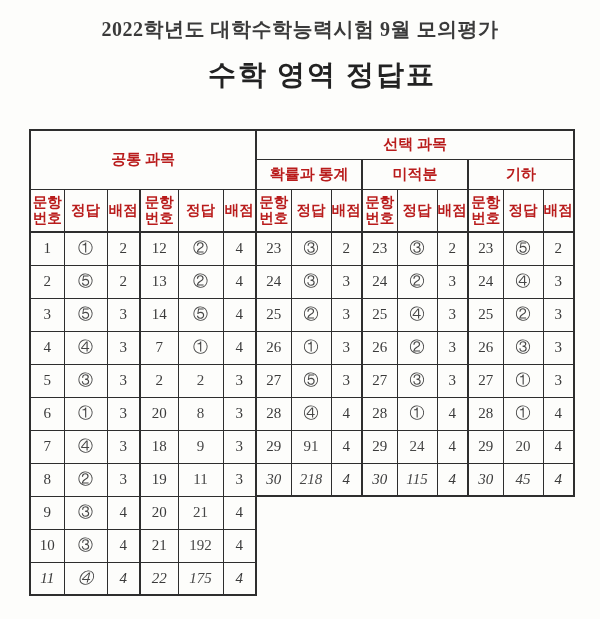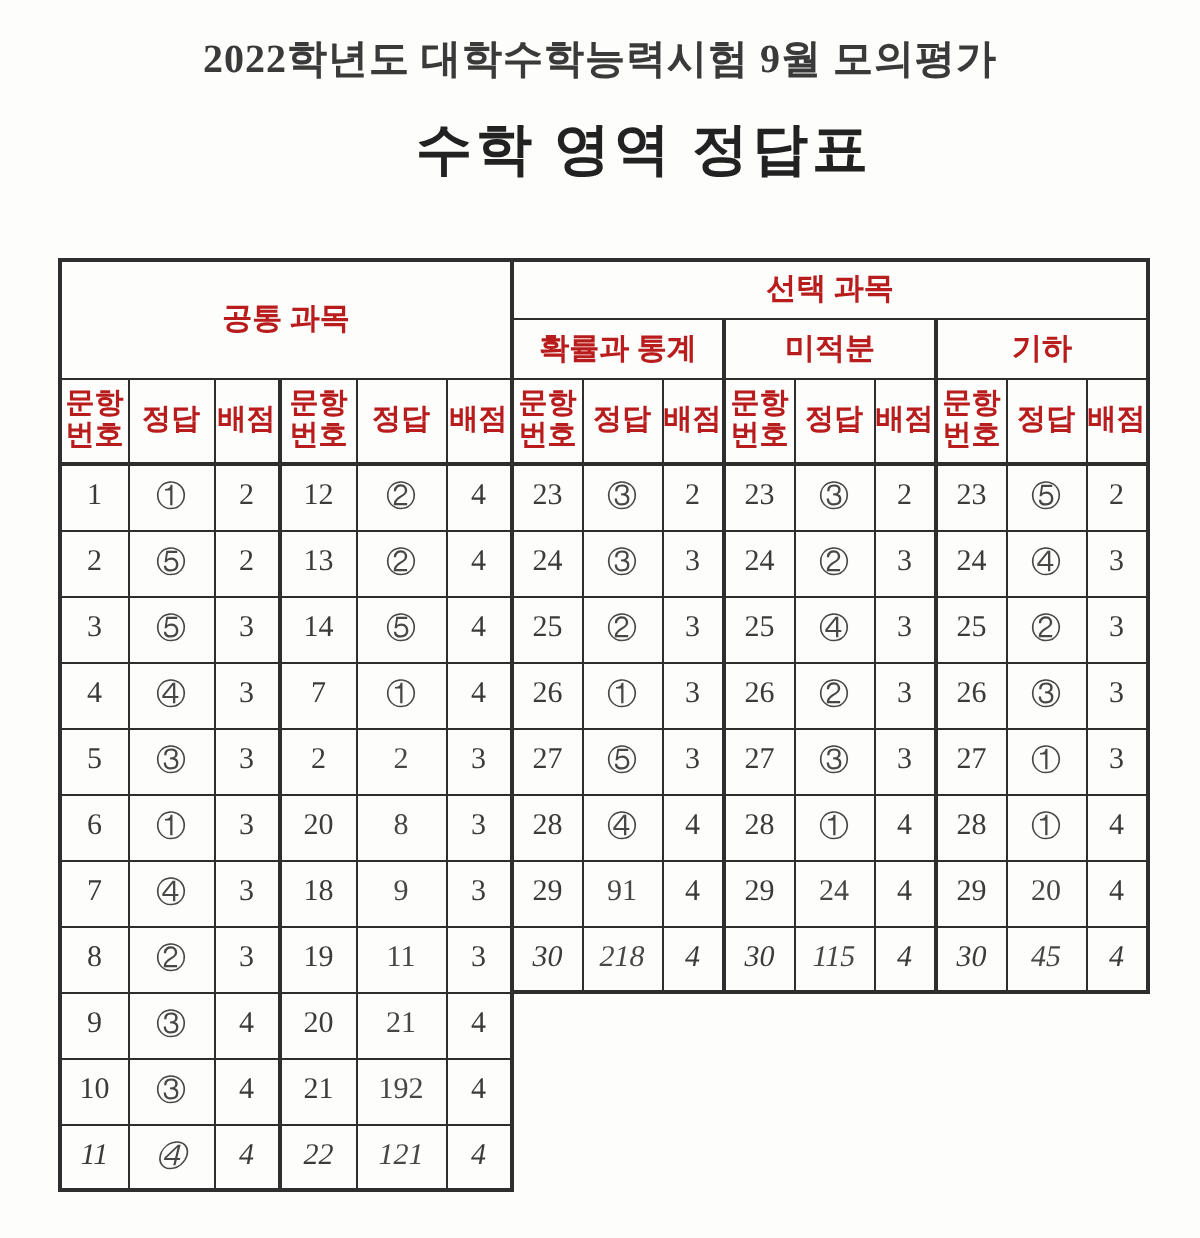--- a/index.html
+++ b/index.html
@@ -264,18 +264,18 @@
           <td>4</td>
           <td class="gstart">21</td>
           <td class="ans-cell">192</td>
           <td>4</td>
         </tr>
         <tr>
           <td class="thick-bottom">11</td>
           <td class="ans-cell thick-bottom">④</td>
           <td class="thick-bottom">4</td>
           <td class="gstart thick-bottom">22</td>
-          <td class="ans-cell thick-bottom">121</td>
+          <td class="ans-cell thick-bottom">175</td>
           <td class="thick-bottom">4</td>
         </tr>
       </tbody>
   </table>
 </div>
 
 </body></html>

